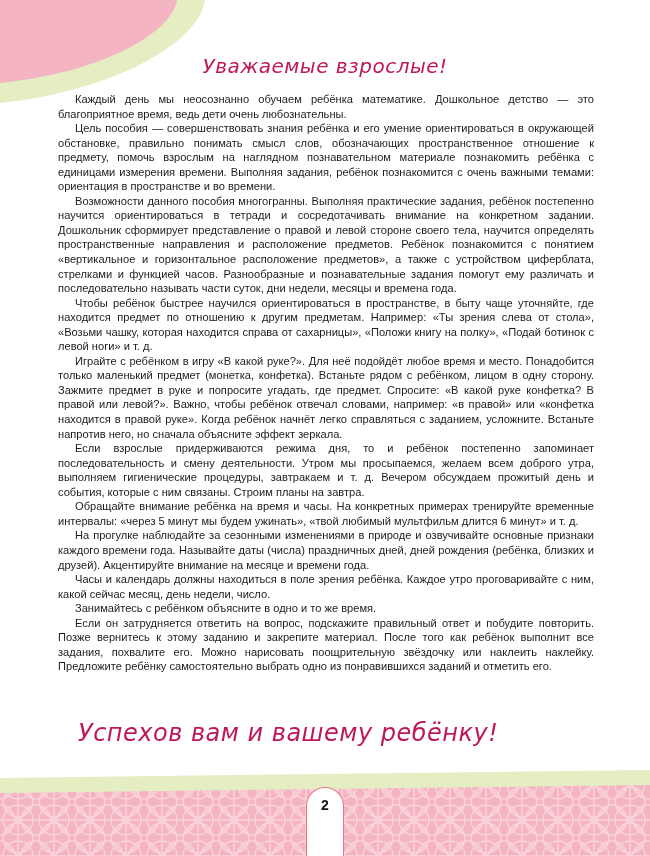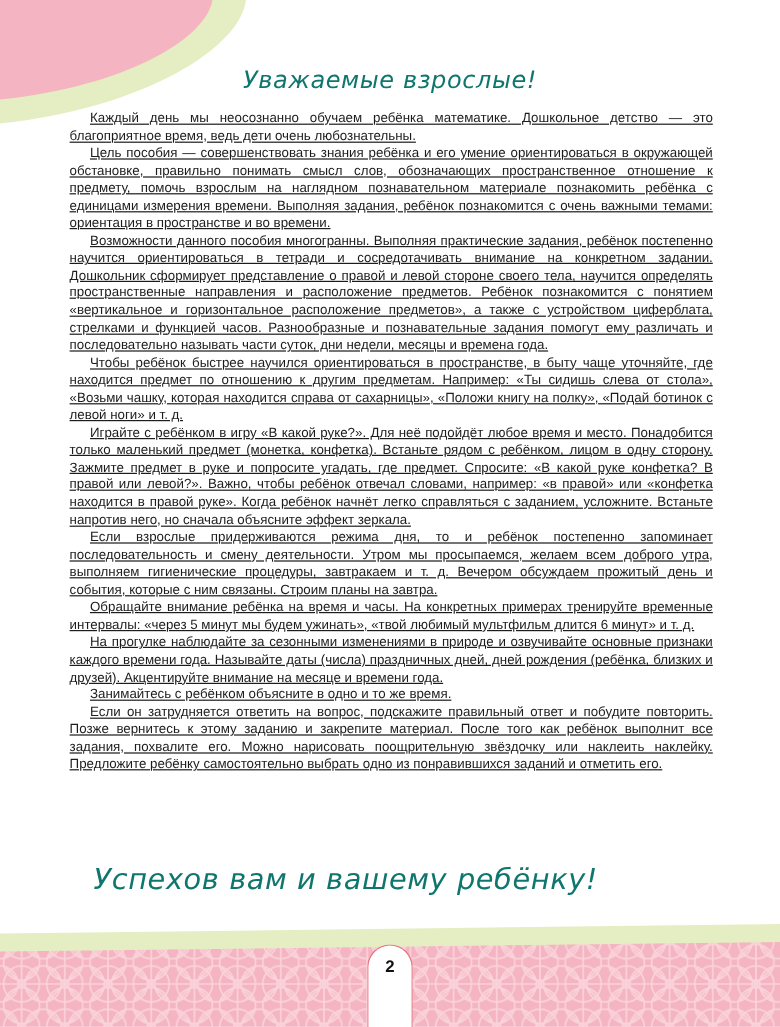--- a/index.html
+++ b/index.html
@@ -33,21 +33,21 @@
     left: 0;
     bottom: 0;
     width: 650px;
     height: 90px;
     pointer-events: none;
   }
 
   
   .script-heading {
     position: absolute;
-    color: #0f766e;
+    color: #be185d;
     font-family: "DejaVu Sans", sans-serif;
     font-style: italic;
     font-weight: 400;
     letter-spacing: 0.5px;
     white-space: nowrap;
   }
   #heading-top {
     top: 54px;
     left: 0;
     width: 650px;
@@ -69,21 +69,20 @@
     font-size: 11.1px;
     line-height: 14.55px;
     color: #1c1c1c;
     text-align: justify;
     text-justify: inter-word;
     hyphens: manual;
   }
   #body-text p {
     margin: 0;
     text-indent: 17px;
-    text-decoration: underline;
   }
   #body-text p:last-child {
     text-align: justify;
   }
 
   
   #page-number-tab {
     position: absolute;
     left: 306px;
     top: 787px;
@@ -115,25 +114,26 @@
     <path d="M0,0 L205,0 C200,40 120,90 0,103 Z" fill="#e4eec2"></path>
     <path d="M0,0 L177,0 C172,32 105,72 0,83 Z" fill="#f4b4c1"></path>
   </svg>
 
   <div id="heading-top" class="script-heading">Уважаемые взрослые!</div>
 
   <div id="body-text">
     <p>Каждый день мы неосознанно обучаем ребёнка математике. Дошкольное детство — это благоприятное время, ведь дети очень любознательны.</p>
     <p>Цель пособия — совершенствовать знания ребёнка и его умение ориентироваться в окружающей обстановке, правильно понимать смысл слов, обозначающих пространственное отношение к предмету, помочь взрослым на наглядном познавательном материале познакомить ребёнка с единицами измерения времени. Выполняя задания, ребёнок познакомится с очень важными темами: ориентация в пространстве и во времени.</p>
     <p>Возможности данного пособия многогранны. Выполняя практические задания, ребёнок постепенно научится ориентироваться в тетради и сосредотачивать внимание на конкретном задании. Дошкольник сформирует представление о правой и левой стороне своего тела, научится определять пространственные направления и расположение предметов. Ребёнок познакомится с понятием «вертикальное и горизонтальное расположение предметов», а также с устройством циферблата, стрелками и функцией часов. Разнообразные и познавательные задания помогут ему различать и последовательно называть части суток, дни недели, месяцы и времена года.</p>
-    <p>Чтобы ребёнок быстрее научился ориентироваться в пространстве, в быту чаще уточняйте, где находится предмет по отношению к другим предметам. Например: «Ты сидишь слева от стола», «Возьми чашку, которая находится справа от сахарницы», «Положи книгу на полку», «Подай ботинок с левой ноги» и т. д.</p>
+    <p>Чтобы ребёнок быстрее научился ориентироваться в пространстве, в быту чаще уточняйте, где находится предмет по отношению к другим предметам. Например: «Ты зрения слева от стола», «Возьми чашку, которая находится справа от сахарницы», «Положи книгу на полку», «Подай ботинок с левой ноги» и т. д.</p>
     <p>Играйте с ребёнком в игру «В какой руке?». Для неё подойдёт любое время и место. Понадобится только маленький предмет (монетка, конфетка).  Встаньте рядом с ребёнком, лицом в одну сторону. Зажмите предмет в руке и попросите угадать, где предмет. Спросите: «В какой руке конфетка? В правой или левой?». Важно, чтобы ребёнок отвечал словами, например: «в правой» или «конфетка находится в правой руке».  Когда ребёнок начнёт легко справляться с заданием, усложните. Встаньте напротив него, но сначала объясните эффект зеркала.</p>
     <p>Если взрослые придерживаются режима дня, то и ребёнок постепенно запоминает последовательность и смену деятельности. Утром мы просыпаемся, желаем всем доброго утра, выполняем гигиенические процедуры, завтракаем и т. д. Вечером обсуждаем прожитый день и события, которые с ним связаны. Строим планы на завтра.</p>
     <p>Обращайте внимание ребёнка на время и часы. На конкретных примерах тренируйте временные интервалы: «через 5 минут мы будем ужинать», «твой любимый мультфильм длится 6 минут» и т. д.</p>
     <p>На прогулке наблюдайте за сезонными изменениями в природе и озвучивайте основные признаки каждого времени года. Называйте даты (числа) праздничных дней, дней рождения (ребёнка, близких и друзей). Акцентируйте внимание на месяце и времени года.</p>
+    <p>Часы и календарь должны находиться в поле зрения ребёнка. Каждое утро проговаривайте с ним, какой сейчас месяц, день недели, число.</p>
     <p>Занимайтесь с ребёнком объясните в одно и то же время.</p>
     <p>Если он затрудняется ответить на вопрос, подскажите правильный ответ и побудите повторить. Позже вернитесь к этому заданию и закрепите материал. После того как ребёнок выполнит все задания, похвалите его. Можно нарисовать поощрительную звёздочку или наклеить наклейку. Предложите ребёнку самостоятельно выбрать одно из понравившихся заданий и отметить его.</p>
   </div>
 
   <div id="heading-bottom" class="script-heading">Успехов вам и вашему ребёнку!</div>
 
   <svg class="footer-decor" viewBox="0 0 650 90" preserveAspectRatio="none" aria-hidden="true">
     <defs>
       <pattern id="flowerPattern" width="36" height="36" patternUnits="userSpaceOnUse">
         <rect width="36" height="36" fill="#f4b4c1"></rect>

